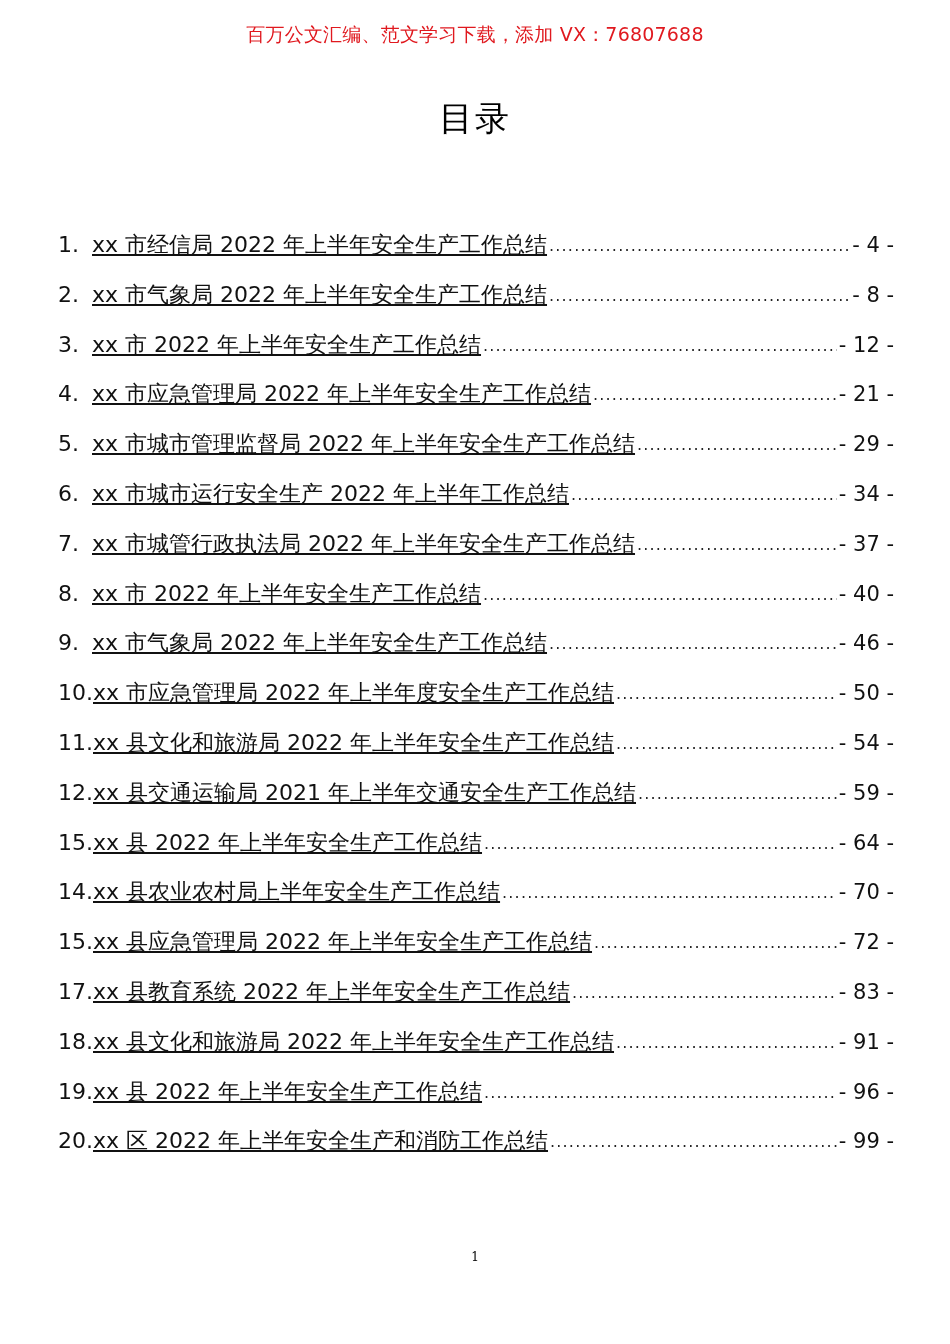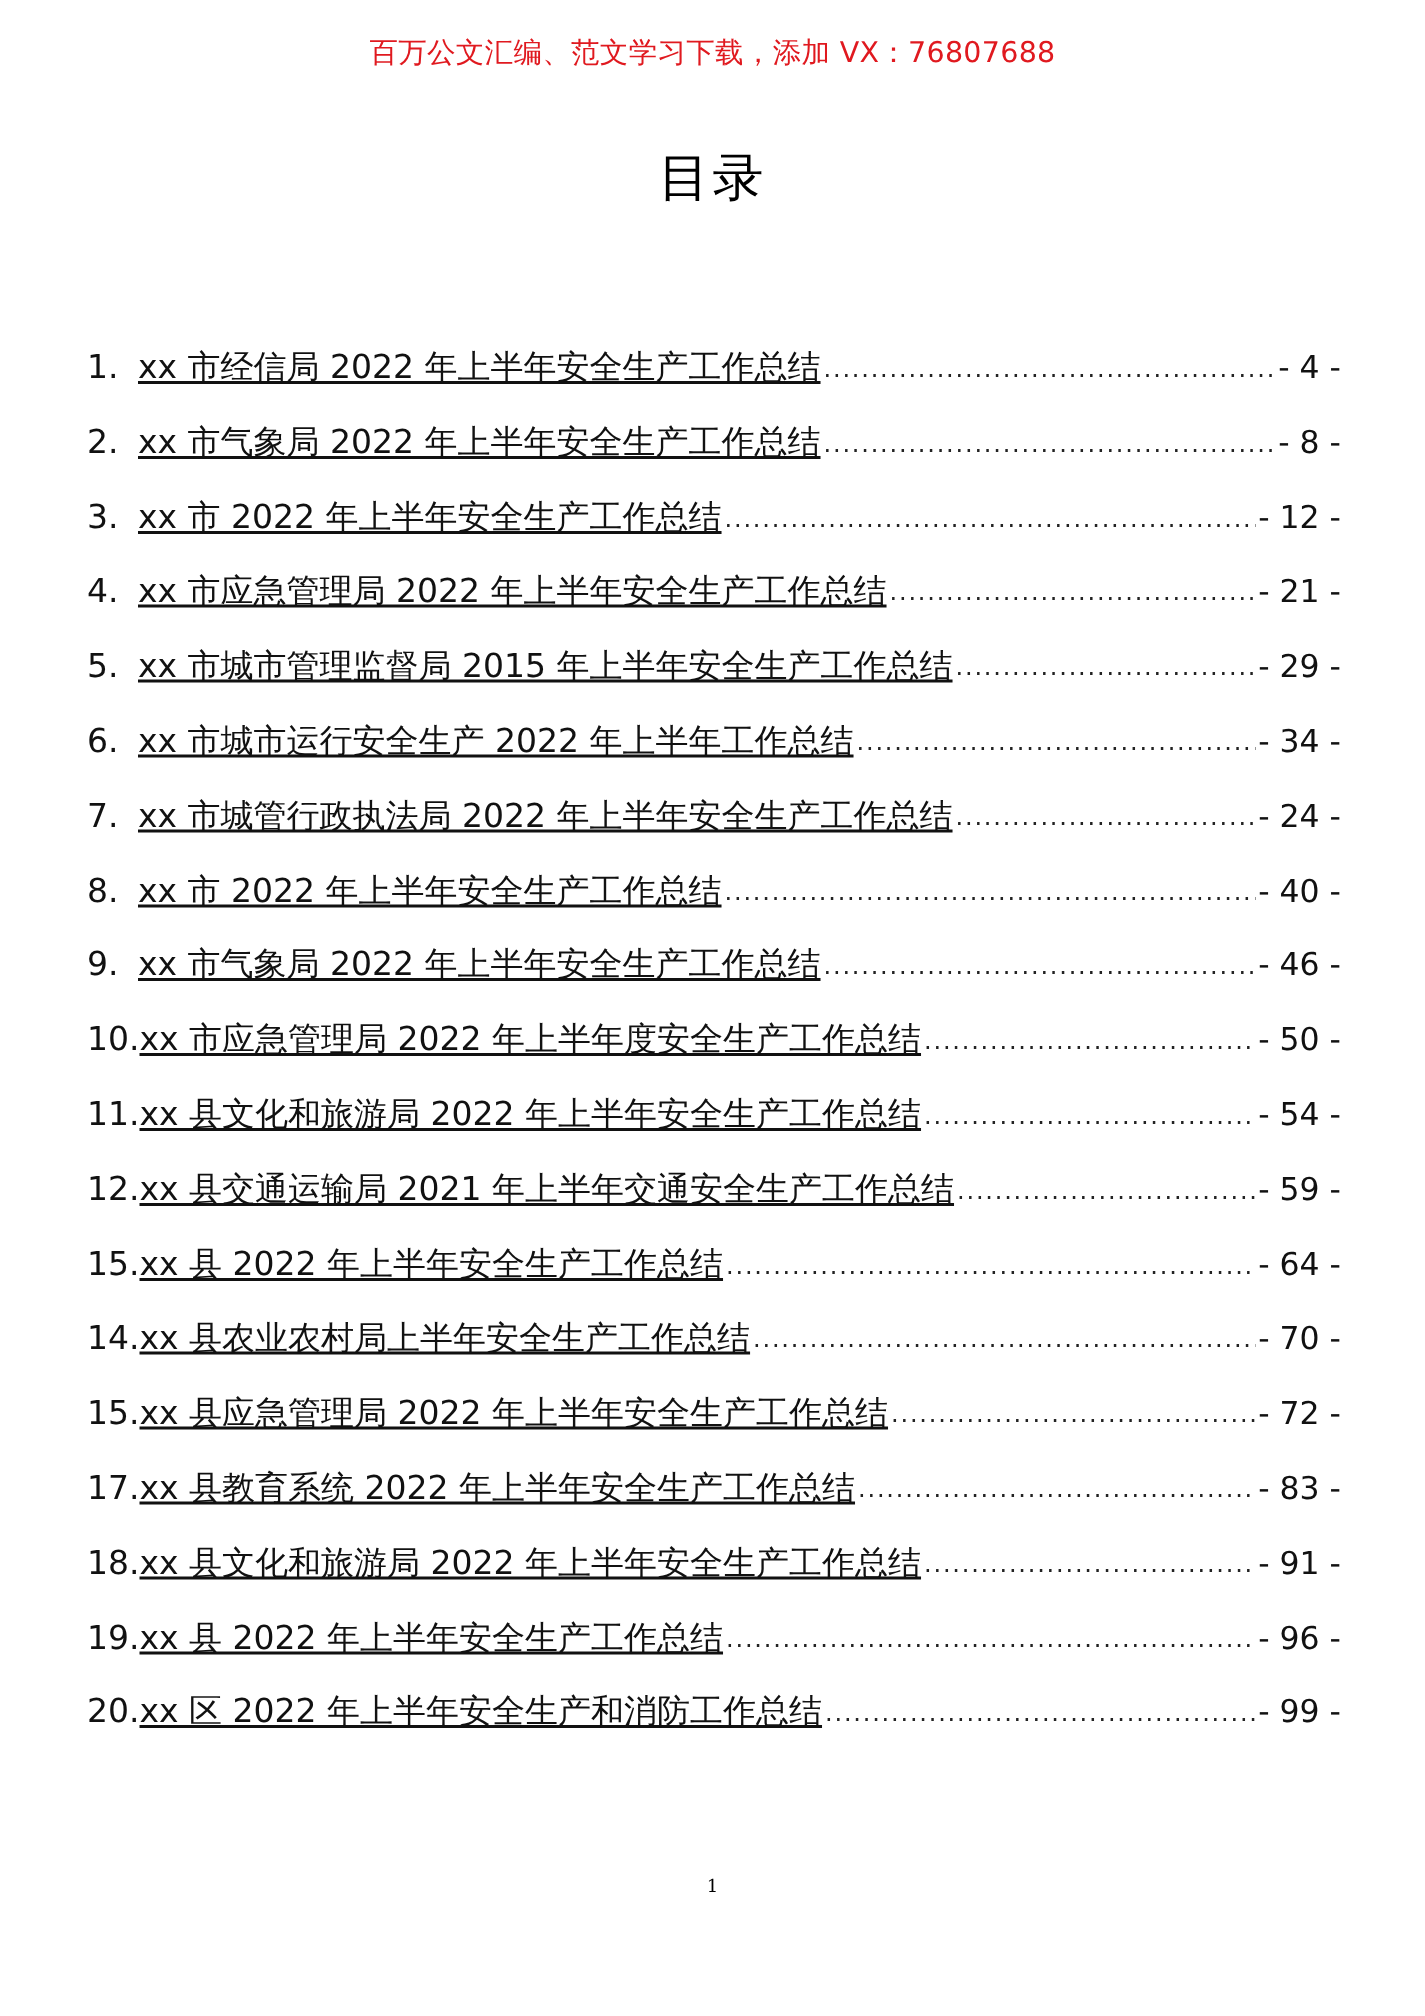--- a/index.html
+++ b/index.html
@@ -115,35 +115,35 @@
       <span class="toc-page">- 12 -</span>
     </div>
   <div class="toc-entry">
       <span class="toc-num pad">4.</span>
       <span class="toc-title">xx 市应急管理局 2022 年上半年安全生产工作总结</span>
       <span class="toc-leader"></span>
       <span class="toc-page">- 21 -</span>
     </div>
   <div class="toc-entry">
       <span class="toc-num pad">5.</span>
-      <span class="toc-title">xx 市城市管理监督局 2015 年上半年安全生产工作总结</span>
+      <span class="toc-title">xx 市城市管理监督局 2022 年上半年安全生产工作总结</span>
       <span class="toc-leader"></span>
       <span class="toc-page">- 29 -</span>
     </div>
   <div class="toc-entry">
       <span class="toc-num pad">6.</span>
       <span class="toc-title">xx 市城市运行安全生产 2022 年上半年工作总结</span>
       <span class="toc-leader"></span>
       <span class="toc-page">- 34 -</span>
     </div>
   <div class="toc-entry">
       <span class="toc-num pad">7.</span>
       <span class="toc-title">xx 市城管行政执法局 2022 年上半年安全生产工作总结</span>
       <span class="toc-leader"></span>
-      <span class="toc-page">- 24 -</span>
+      <span class="toc-page">- 37 -</span>
     </div>
   <div class="toc-entry">
       <span class="toc-num pad">8.</span>
       <span class="toc-title">xx 市 2022 年上半年安全生产工作总结</span>
       <span class="toc-leader"></span>
       <span class="toc-page">- 40 -</span>
     </div>
   <div class="toc-entry">
       <span class="toc-num pad">9.</span>
       <span class="toc-title">xx 市气象局 2022 年上半年安全生产工作总结</span>

